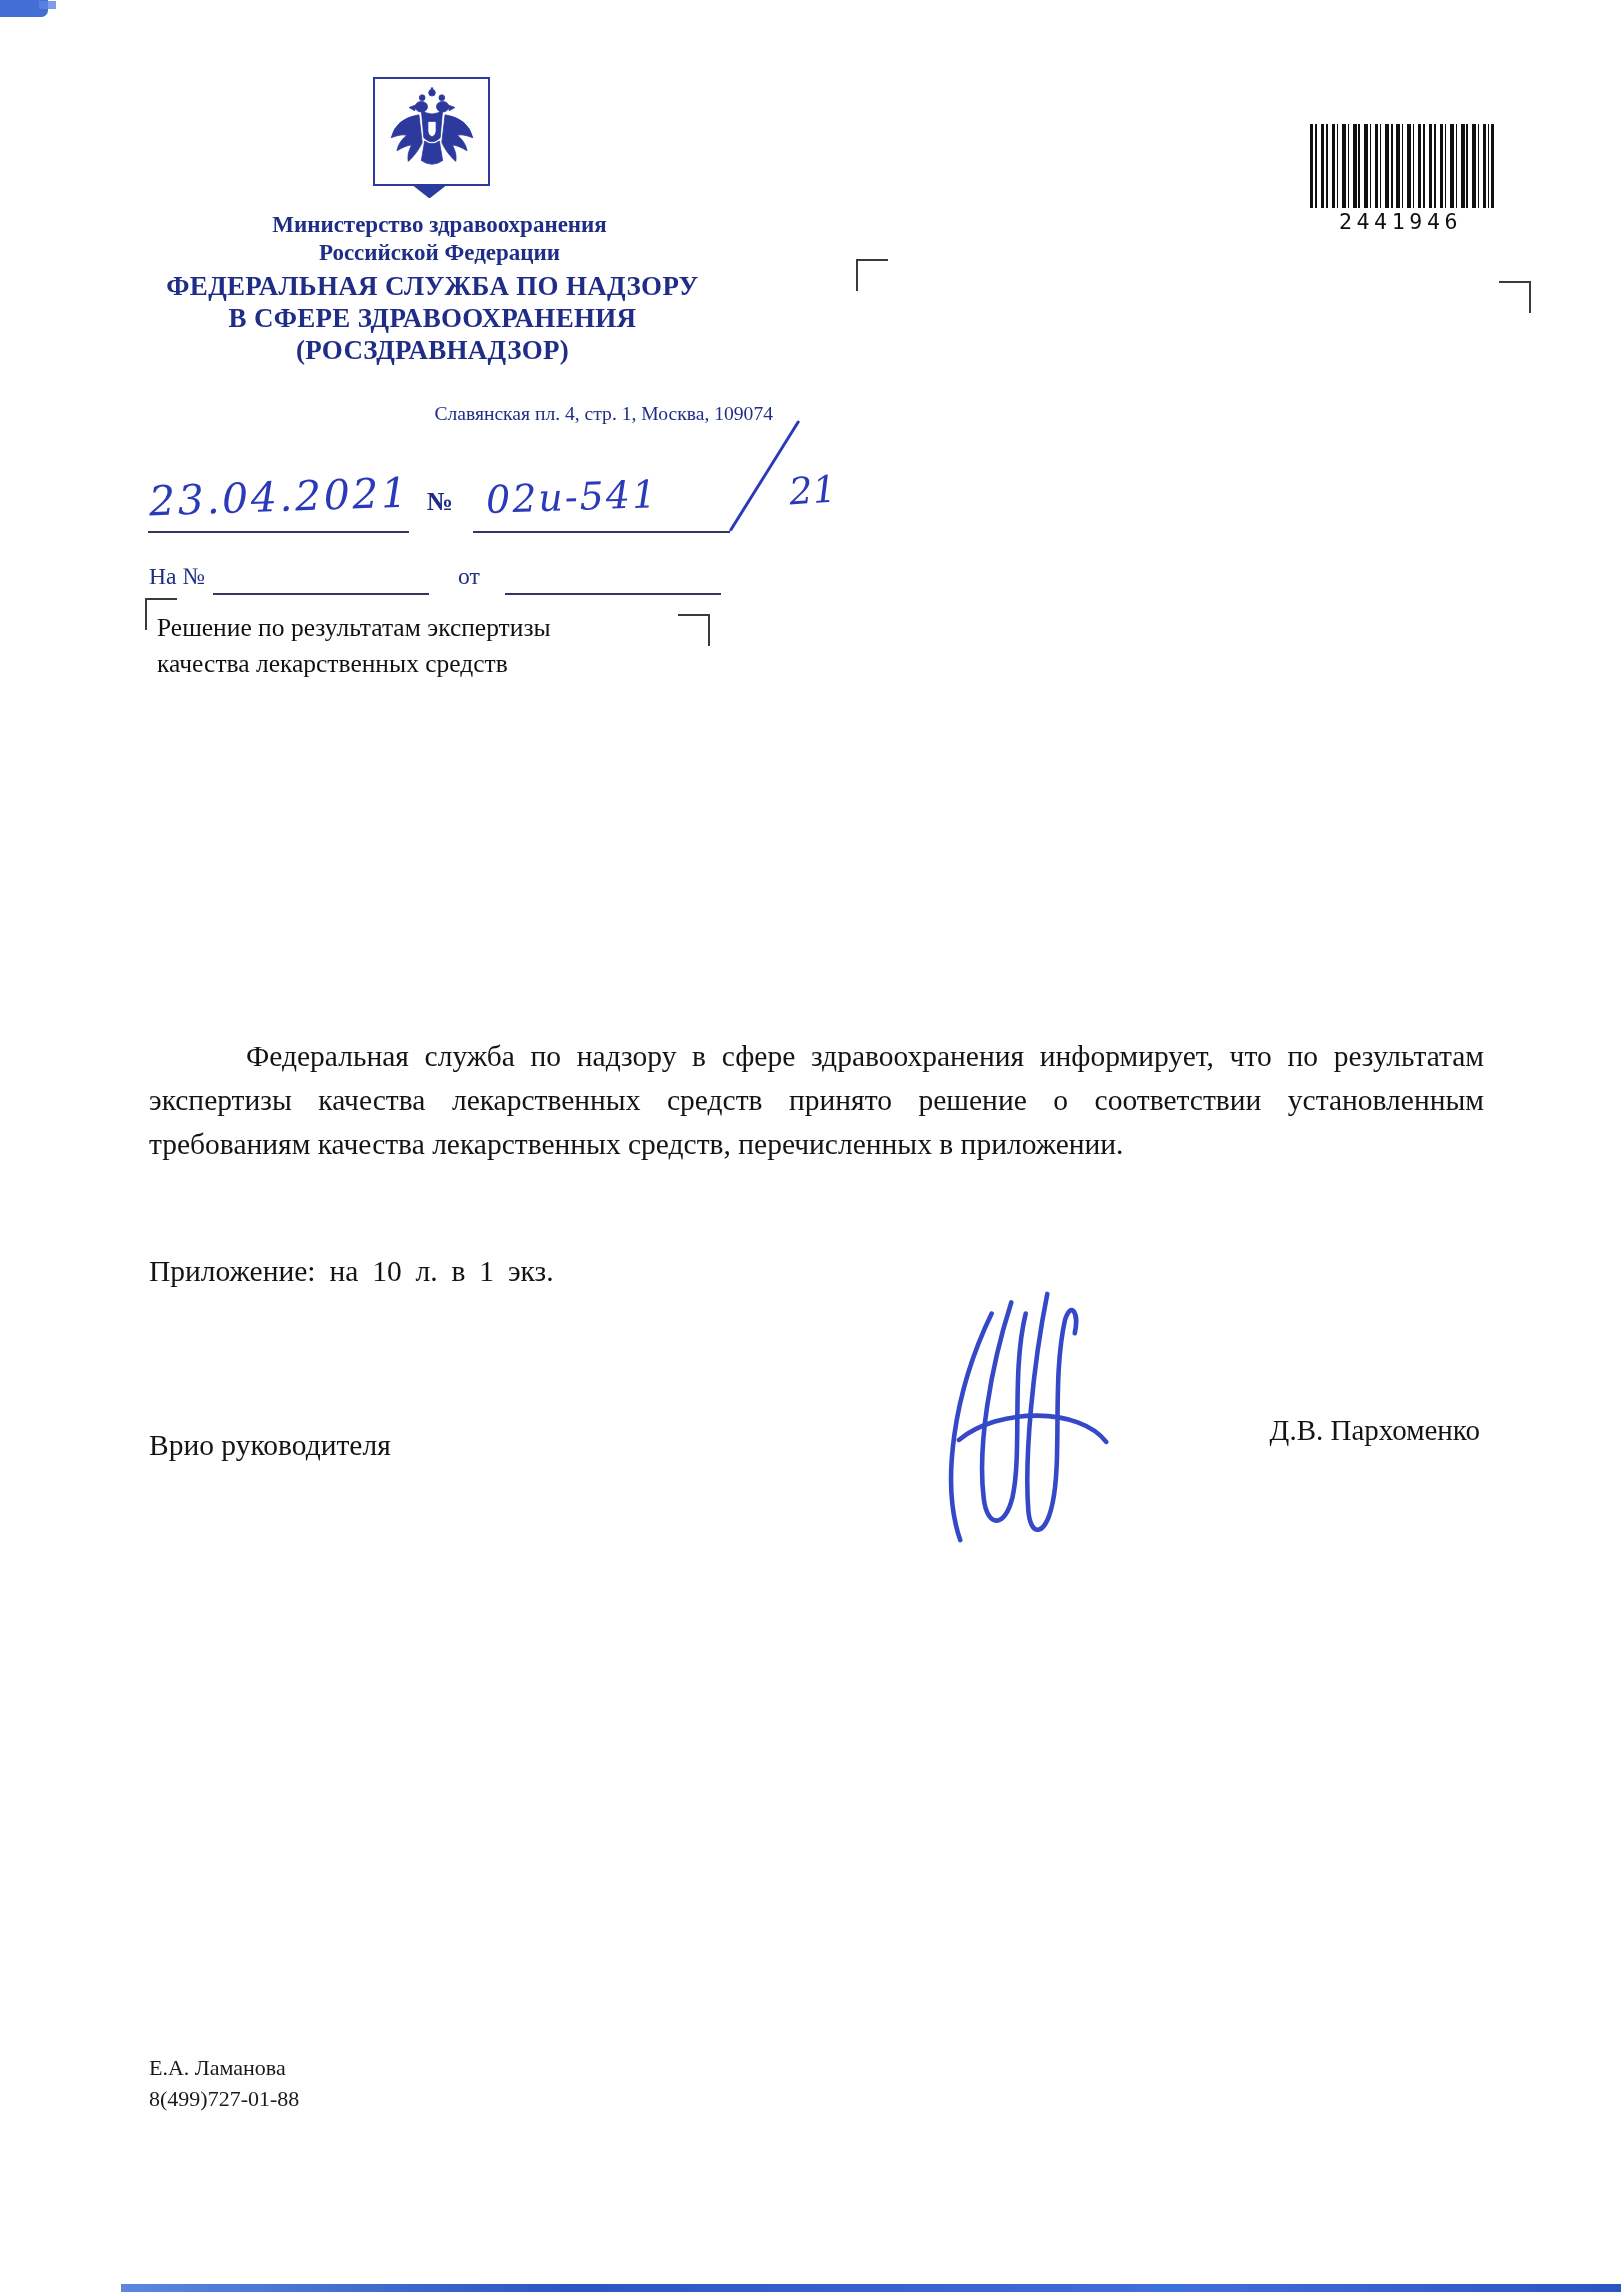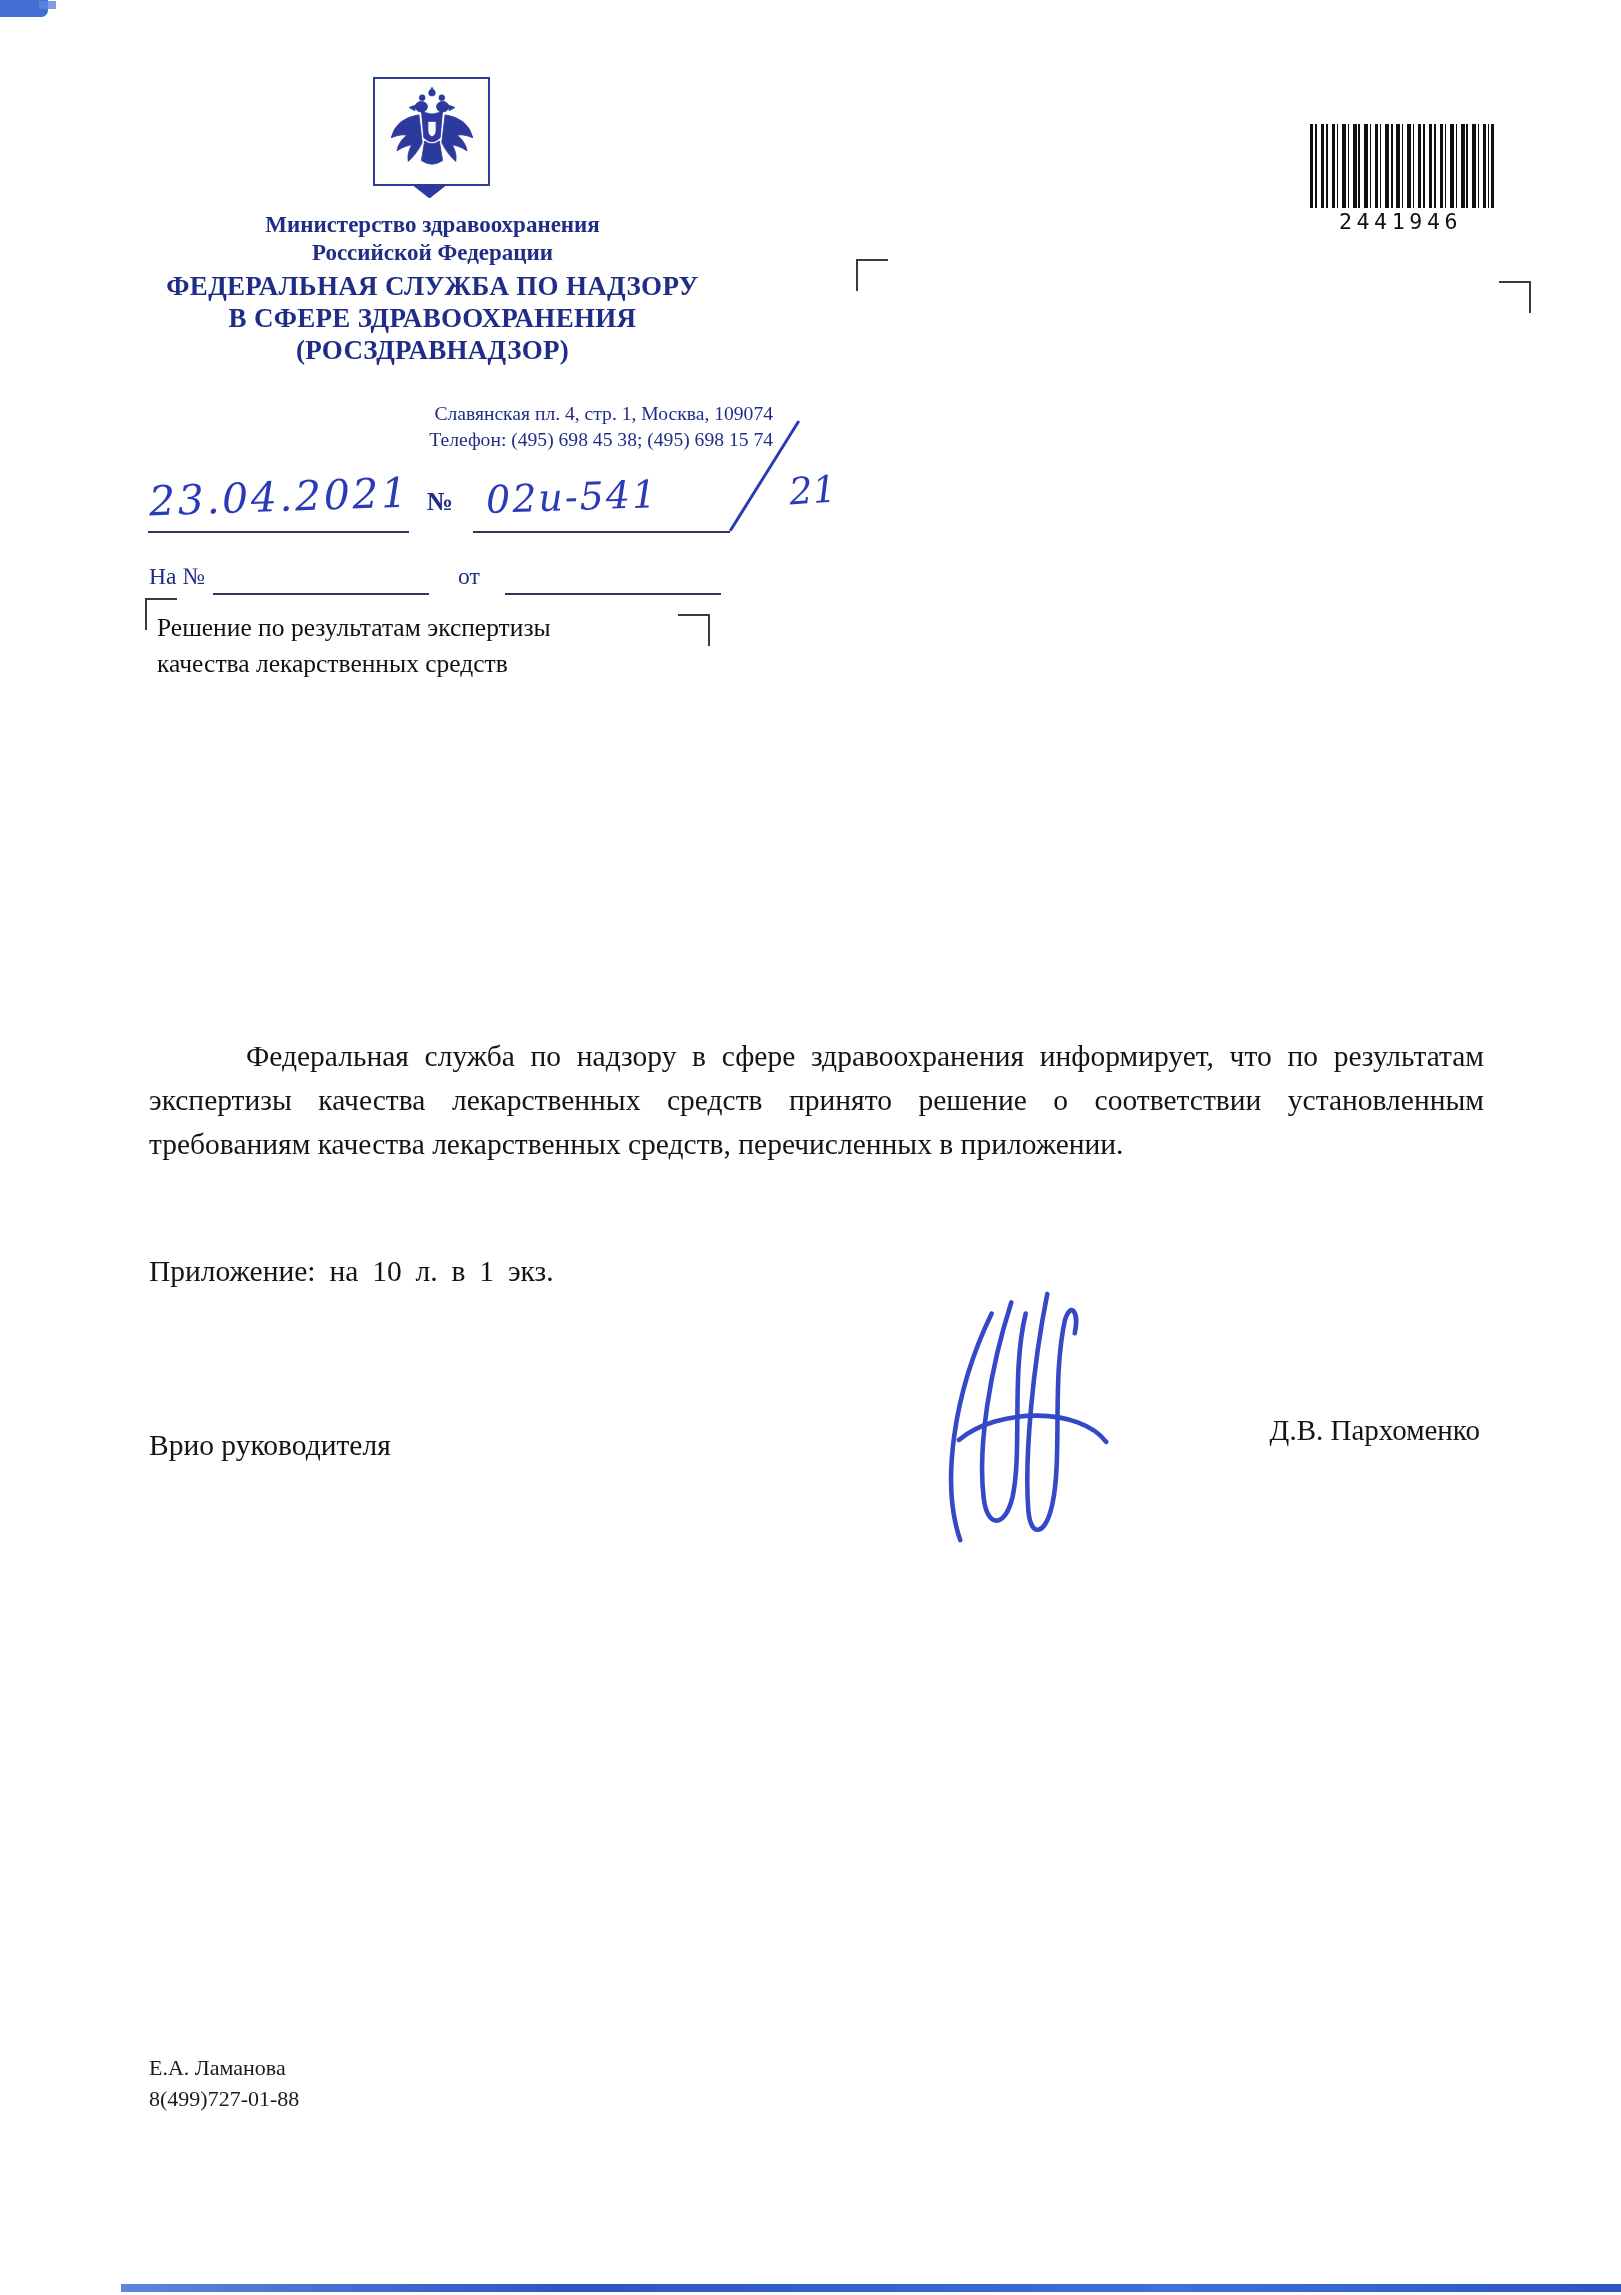--- a/index.html
+++ b/index.html
@@ -18,21 +18,21 @@
   .artifact-tl2{position:absolute;left:39px;top:1.3px;width:17px;height:7.9px;background:#5d86e0;opacity:.8;}
   .artifact-bottom{position:absolute;left:121px;top:2284px;width:1501px;height:7.9px;background:linear-gradient(90deg,#5d86e0,#2c55c0 30%,#3f6fd8 70%,#2c55c0);}
 
   
   .letterhead{position:absolute;left:92px;top:0;width:681px;text-align:center;color:#1f2d87;}
   .emblem-box{
     position:absolute;left:281px;top:77px;width:113px;height:105px;
     border:2px solid #2c3a9e;display:flex;align-items:center;justify-content:center;
   }
   .emblem-ribbon{position:absolute;left:319px;top:184px;width:37px;height:14.4px;background:#2c3a9e;clip-path:polygon(0 0,100% 0,50% 100%);}
-  .ministry{position:absolute;left:0;top:211px;width:100%;font-size:23px;font-weight:bold;line-height:27.5px;}
+  .ministry{position:absolute;left:7px;top:211px;width:100%;font-size:23px;font-weight:bold;line-height:27.5px;}
   .service{position:absolute;left:0;top:270px;width:100%;font-size:27px;font-weight:bold;line-height:32px;letter-spacing:0.3px;}
   .contact{position:absolute;left:0;top:401px;width:100%;font-size:19.6px;line-height:25.5px;text-align:right;}
 
   
   .ink{color:#2b3ab8;font-family:"DejaVu Serif", serif;font-style:italic;}
   .hw-date{position:absolute;left:149px;top:473px;font-size:41px;letter-spacing:2.6px;transform:rotate(-2deg);}
   .hw-num{position:absolute;left:486px;top:475px;font-size:38px;letter-spacing:2px;transform:rotate(-2deg);}
   .hw-slash{position:absolute;left:763px;top:411px;width:3.3px;height:130px;background:#2b3ab8;transform:rotate(32deg);border-radius:2px;}
   .hw-yy{position:absolute;left:789px;top:469px;font-size:37px;transform:rotate(-4deg);}
   .no-label{position:absolute;left:427px;top:487px;font-size:26px;color:#1f2d87;font-weight:bold;}
@@ -119,21 +119,20 @@
       <div>Министерство здравоохранения</div>
       <div>Российской Федерации</div>
     </div>
     <div class="service">
       <div>ФЕДЕРАЛЬНАЯ СЛУЖБА ПО НАДЗОРУ</div>
       <div>В СФЕРЕ ЗДРАВООХРАНЕНИЯ</div>
       <div>(РОСЗДРАВНАДЗОР)</div>
     </div>
     <div class="contact">
       <div>Славянская пл. 4, стр. 1, Москва, 109074</div>
-      <div>Телефон: (495) 698 45 38; (495) 698 15 74</div>
     </div>
   </div>
 
   <div class="hw-date ink">23.04.2021</div>
   <div class="hline l-date"></div>
   <div class="no-label">№</div>
   <div class="hw-num ink">02и-541</div>
   <div class="hline l-num"></div>
   <div class="hw-slash"></div>
   <div class="hw-yy ink">21</div>

